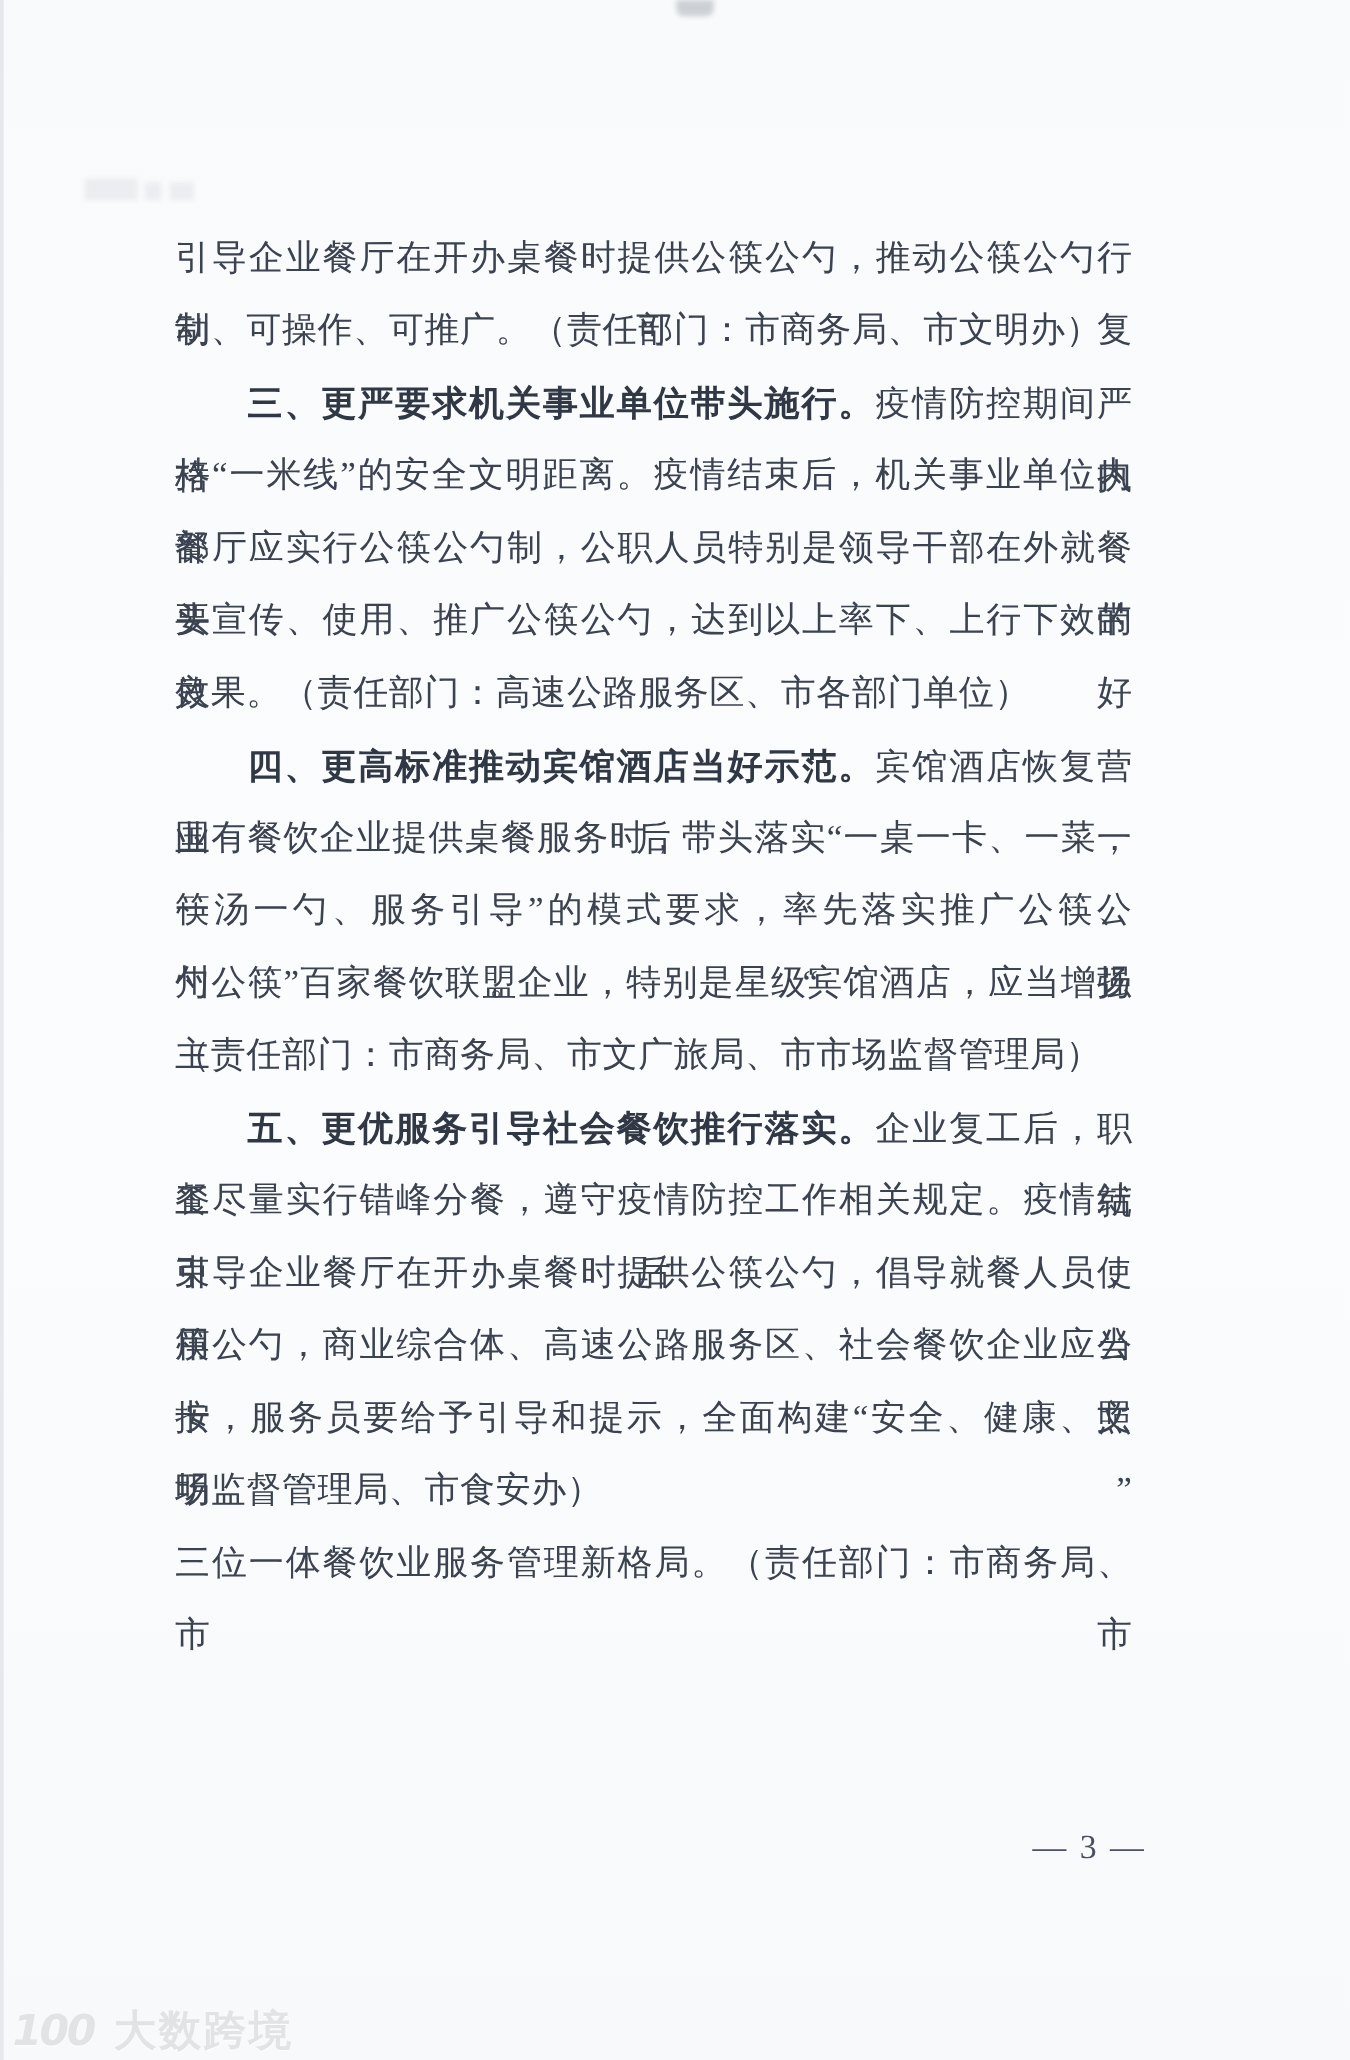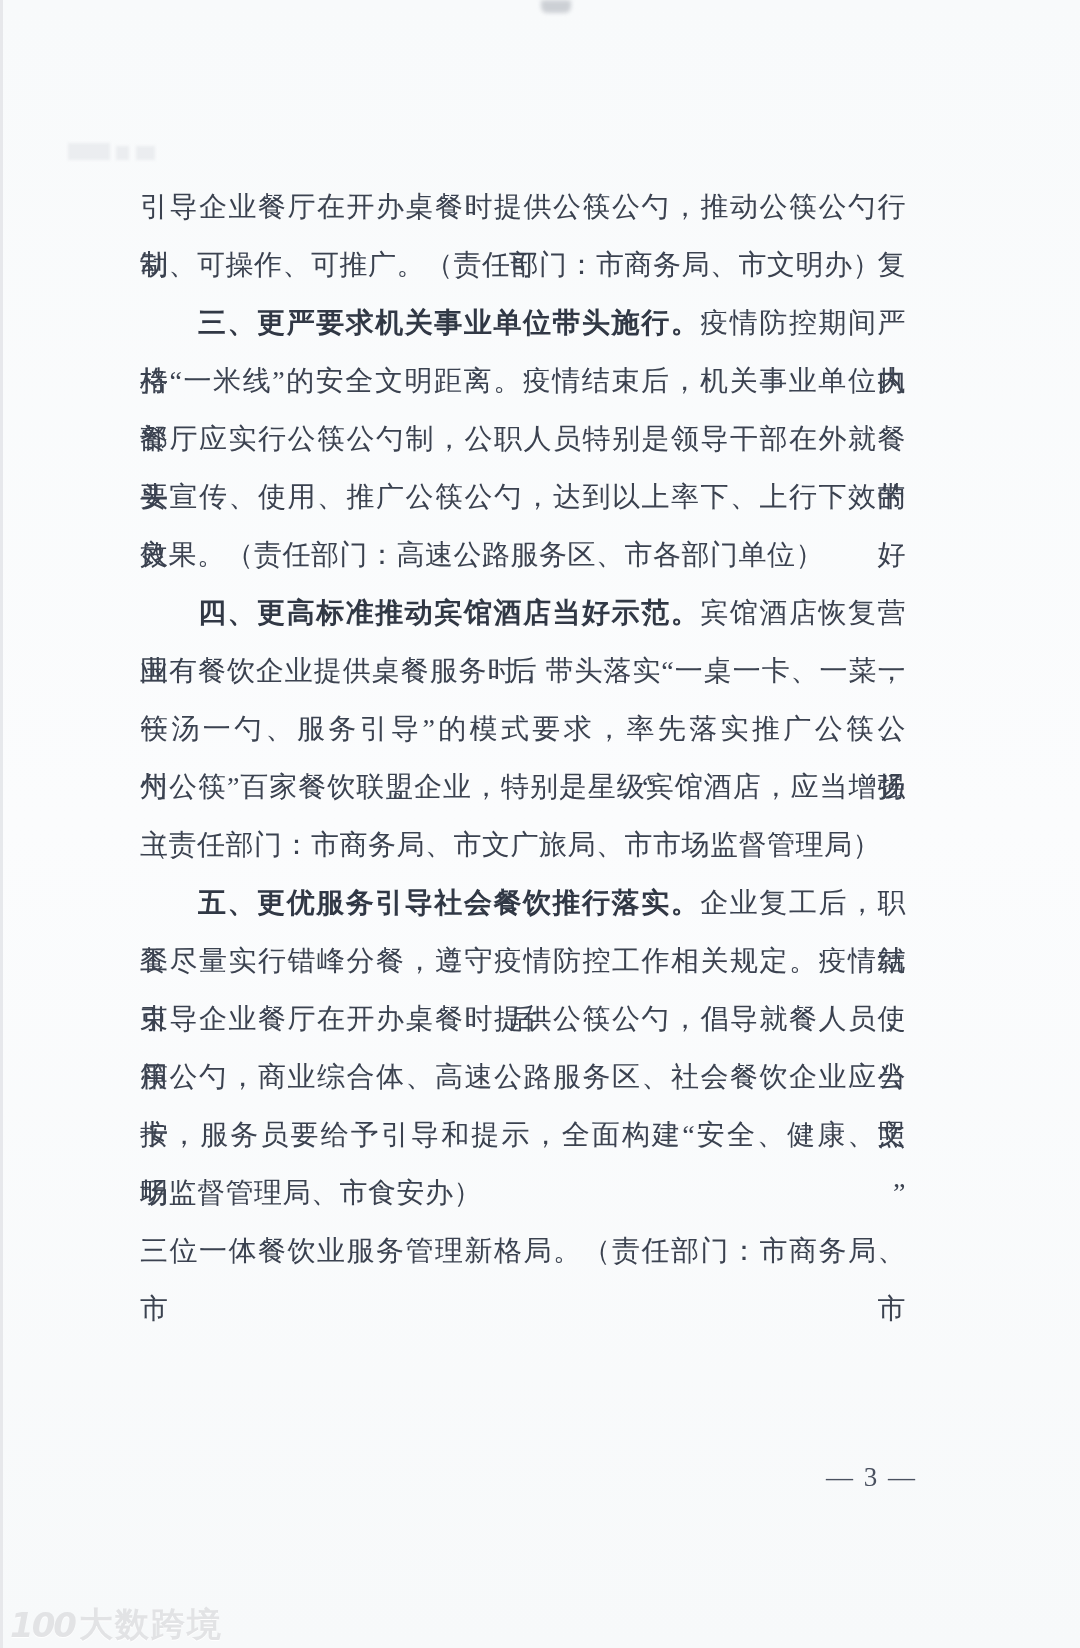--- a/index.html
+++ b/index.html
@@ -86,21 +86,21 @@
     letter-spacing: 2px;
     white-space: nowrap;
   }
   
   .watermark {
     position: absolute;
     left: 10px;
     top: 1602px;
     display: flex;
     align-items: center;
-    gap: 4px;
+    gap: 16px;
     color: #e2e3e5;
     text-shadow: 0 1px 1px #ffffff;
     user-select: none;
   }
   .wm-logo {
     font-family: "DejaVu Sans", sans-serif;
     font-size: 34px;
     font-weight: 800;
     font-style: italic;
     letter-spacing: -2px;

